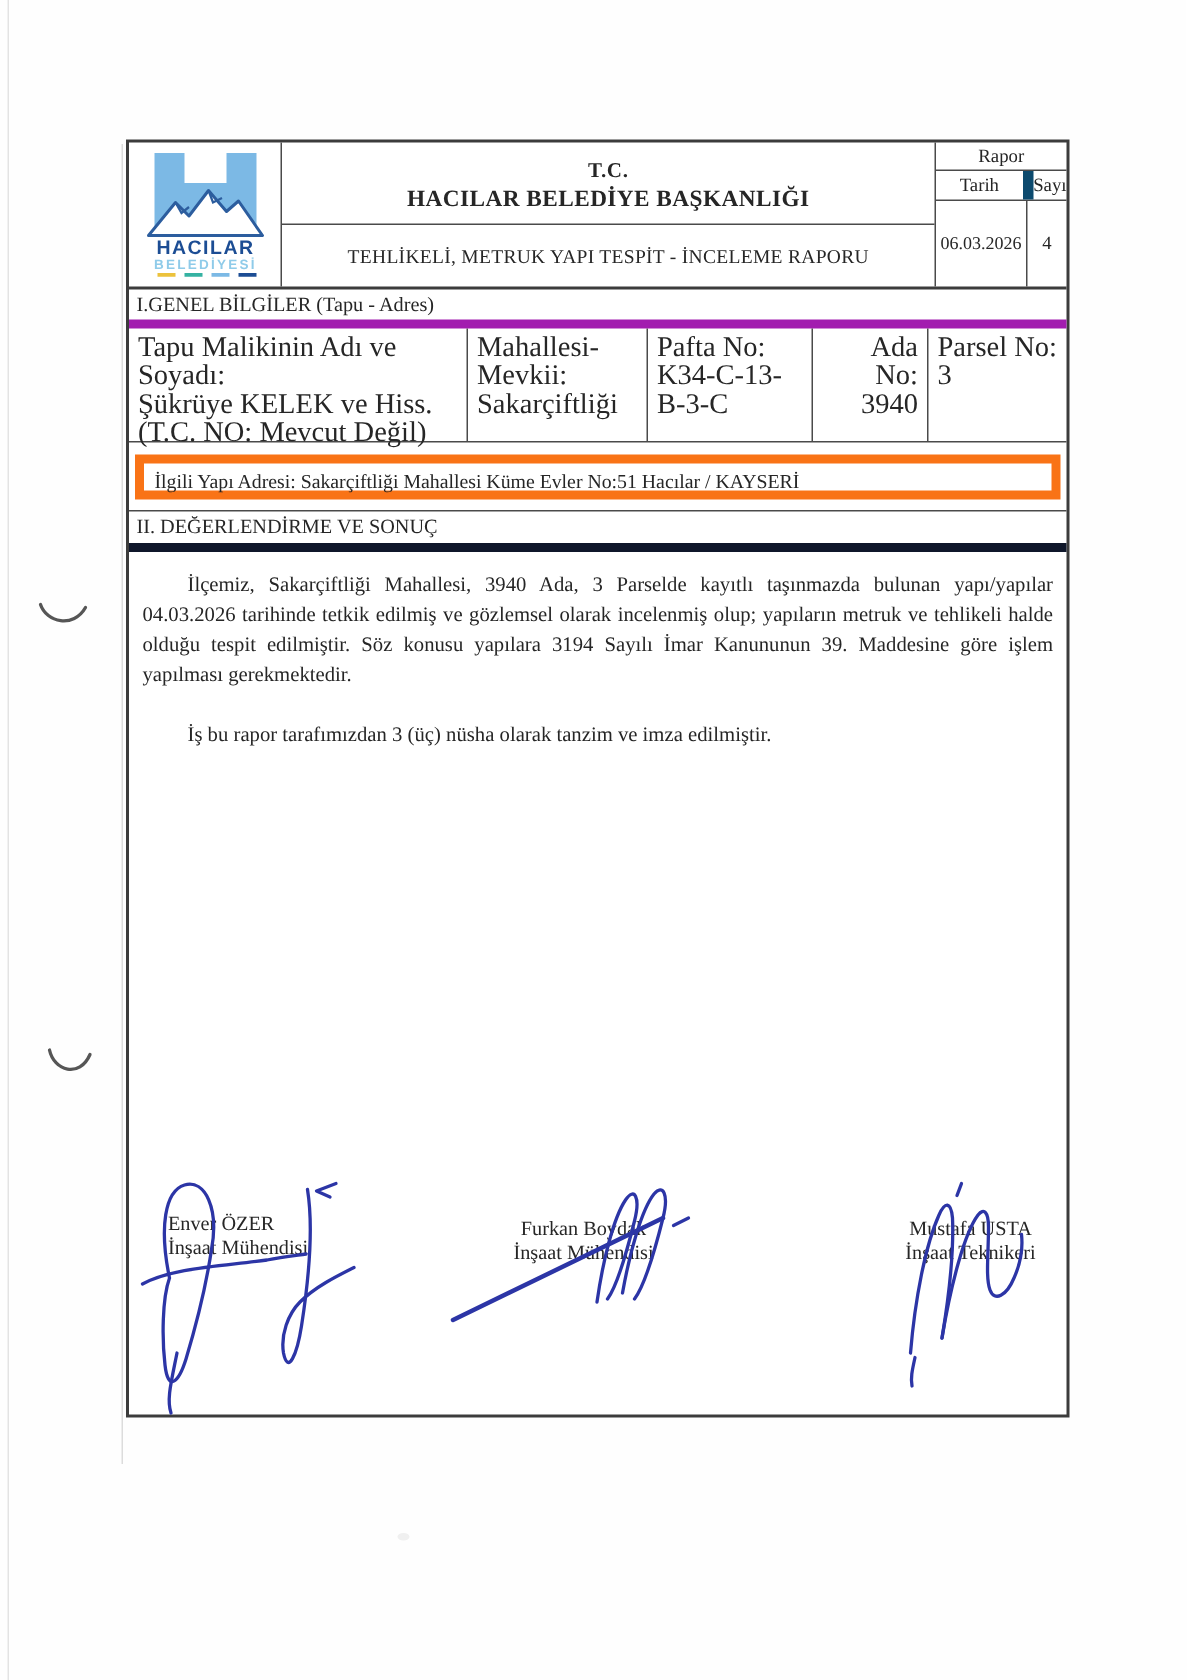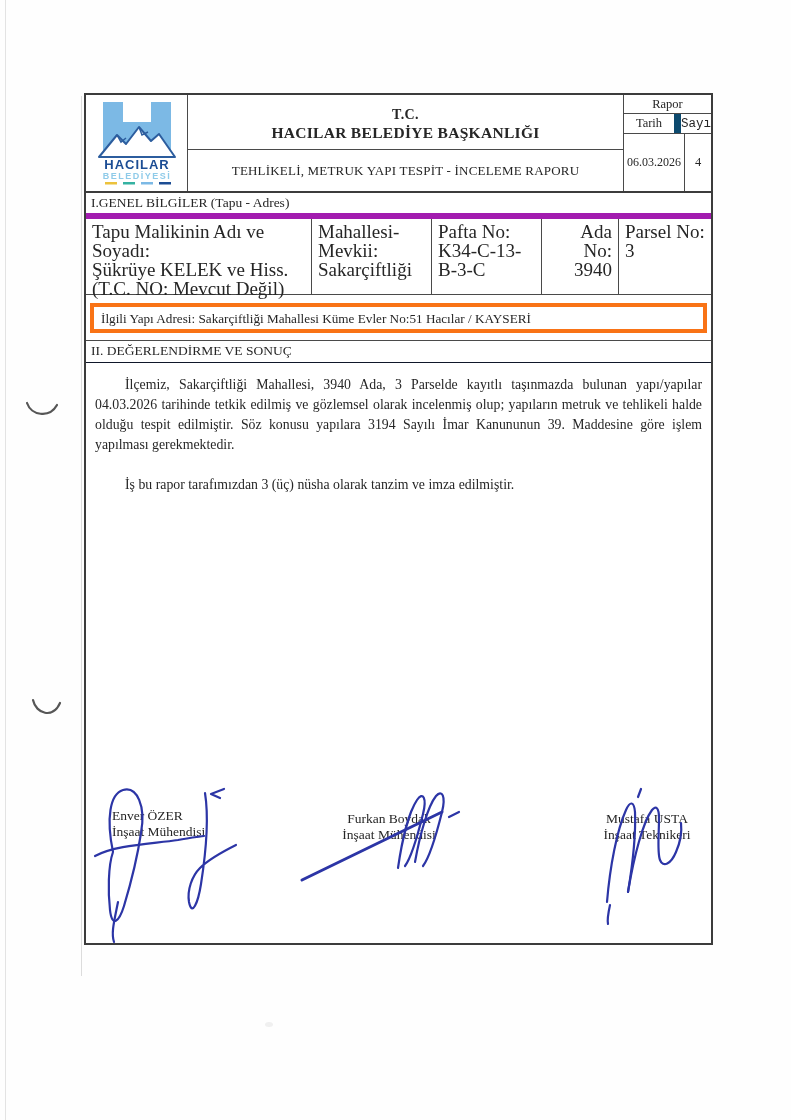--- a/index.html
+++ b/index.html
@@ -22,35 +22,35 @@
   .logo-cell{width:101px;border-right:1px solid #4a4a4a;display:flex;align-items:center;justify-content:center;}
   .title-cell{flex:1;display:flex;flex-direction:column;}
   .title-top{height:55px;border-bottom:1px solid #4a4a4a;display:flex;flex-direction:column;align-items:center;justify-content:center;padding-top:4px;box-sizing:border-box;}
   .t-tc{font-weight:bold;font-size:14px;letter-spacing:.4px;}
   .t-org{font-weight:bold;font-size:15.5px;letter-spacing:.3px;margin-top:1px;}
   .title-bottom{flex:1;display:flex;align-items:center;justify-content:center;font-size:13px;letter-spacing:.2px;}
   .rapor-cell{width:88px;border-left:1px solid #4a4a4a;display:flex;flex-direction:column;font-size:12.5px;box-sizing:border-box;}
   .rapor-h{height:18px;border-bottom:1px solid #4a4a4a;display:flex;align-items:center;justify-content:center;}
   .r-cols{display:flex;border-bottom:1px solid #4a4a4a;height:19px;}
   .r-cols .c1{width:60px;border-right:7px solid #0c4a6e;display:flex;align-items:center;justify-content:center;}
-  .r-cols .c2{flex:1;display:flex;align-items:center;justify-content:center;font-family:Liberation Mono, monospace;}
+  .r-cols .c2{flex:1;display:flex;align-items:center;justify-content:center;}
   .r-vals{display:flex;flex:1;}
   .r-vals .c1{width:60px;border-right:1px solid #4a4a4a;display:flex;align-items:center;justify-content:center;font-size:12px;}
   .r-vals .c2{flex:1;display:flex;align-items:center;justify-content:center;font-size:12.5px;}
 
   .sec-h{height:20px;border-bottom:6px solid #a21caf;line-height:20px;padding-left:5px;font-size:13.5px;}
   .grid5{display:flex;height:75px;border-bottom:1px solid #4a4a4a;font-size:19px;line-height:19px;}
   .grid5 .cell{padding:3px 6px;box-sizing:border-box;border-right:1px solid #4a4a4a;}
   .grid5 .cell:last-child{border-right:none;}
   .gc1{width:226px;}.gc2{width:120px;}.gc3{width:110px;}.gc4{width:77px;text-align:right;}.gc5{flex:1;}
   .cl{display:block;}
 
-  .addr-box{margin:8px 4px 0 4px;border:4px solid #f97316;height:30px;box-sizing:border-box;
+  .addr-box{margin:8px 4px 0 4px;border:6px solid #f97316;height:30px;box-sizing:border-box;
     padding:4px 0 0 7px;font-size:13.2px;}
-  .sec-h2{margin-top:7px;border-top:1px solid #4a4a4a;border-bottom:1px solid #0f172a;
+  .sec-h2{margin-top:7px;border-top:1px solid #4a4a4a;border-bottom:6px solid #0f172a;
     height:21px;line-height:20px;padding-left:5px;font-size:13.5px;}
 
   .body-area{padding:12px 9px 0 9px;}
   .para1{margin:0;text-align:justify;text-indent:30px;font-size:13.8px;line-height:20px;}
   .para2{margin:22px 0 16px 0;text-indent:30px;font-size:13.8px;}
 
   .sig-block{position:absolute;font-size:13.5px;line-height:16px;}
   .sig1{left:26px;top:713px;text-align:left;}
   .sig2{left:218px;top:716px;width:170px;text-align:center;}
   .sig3{left:476px;top:716px;width:170px;text-align:center;}

